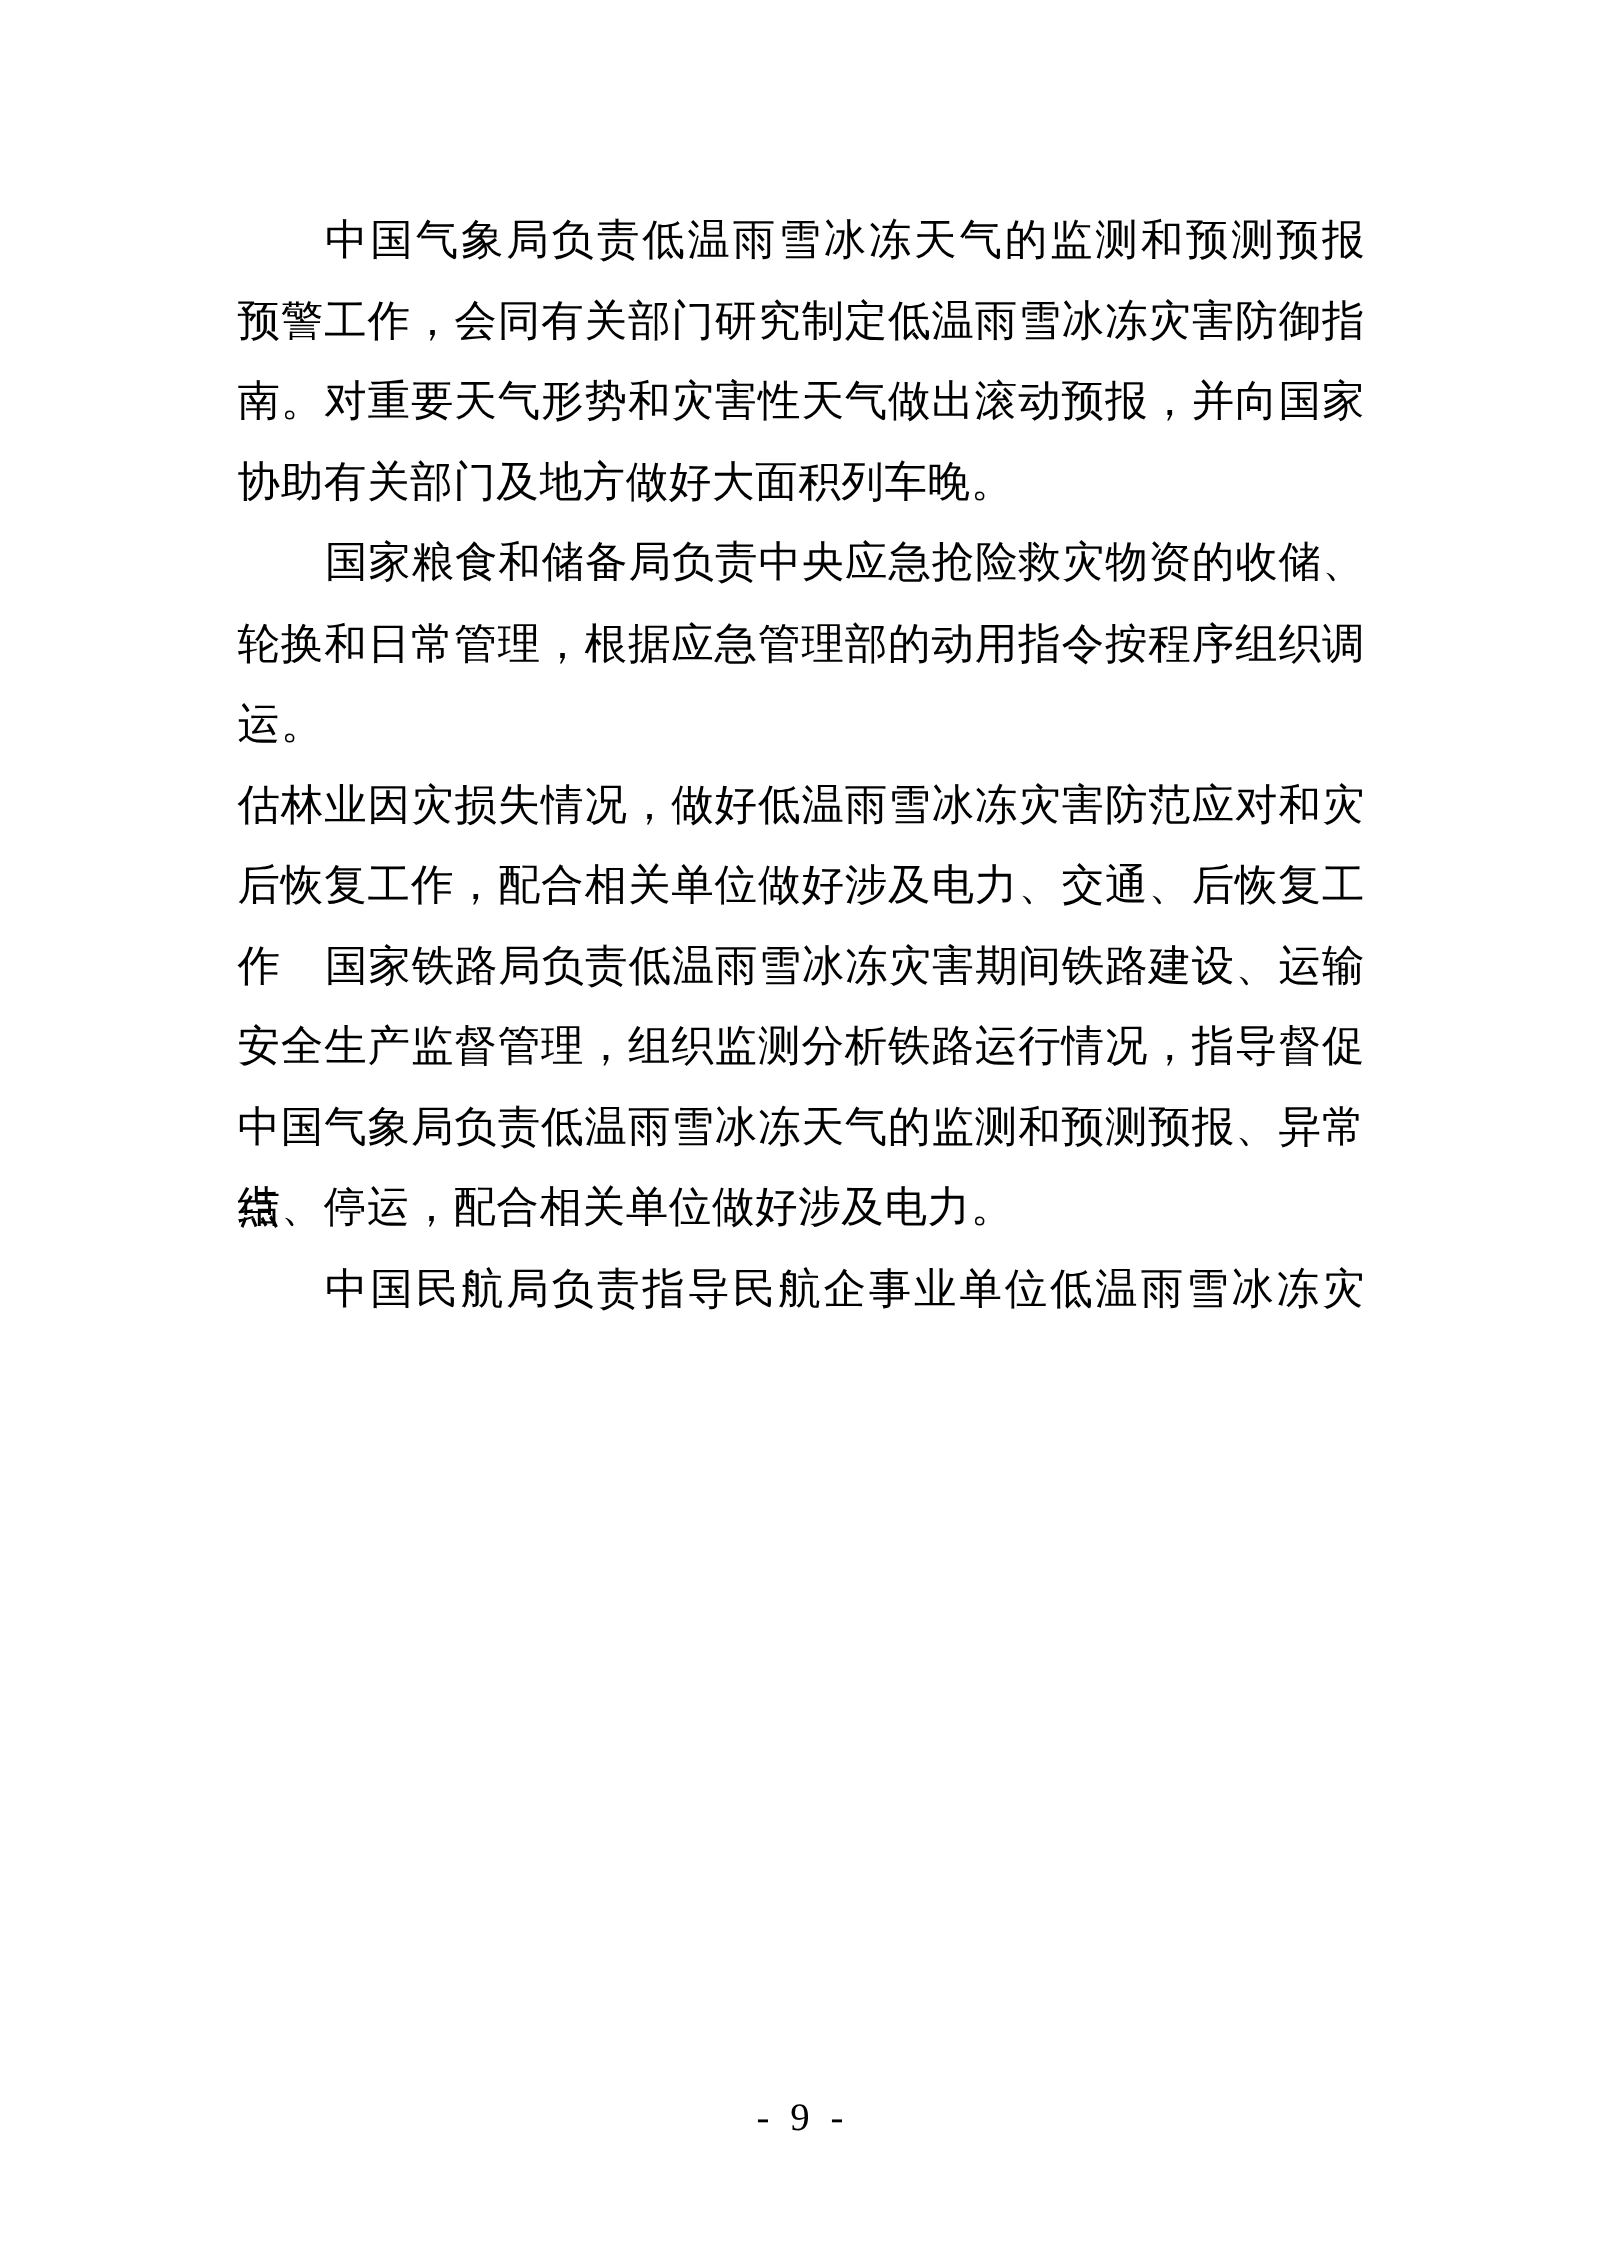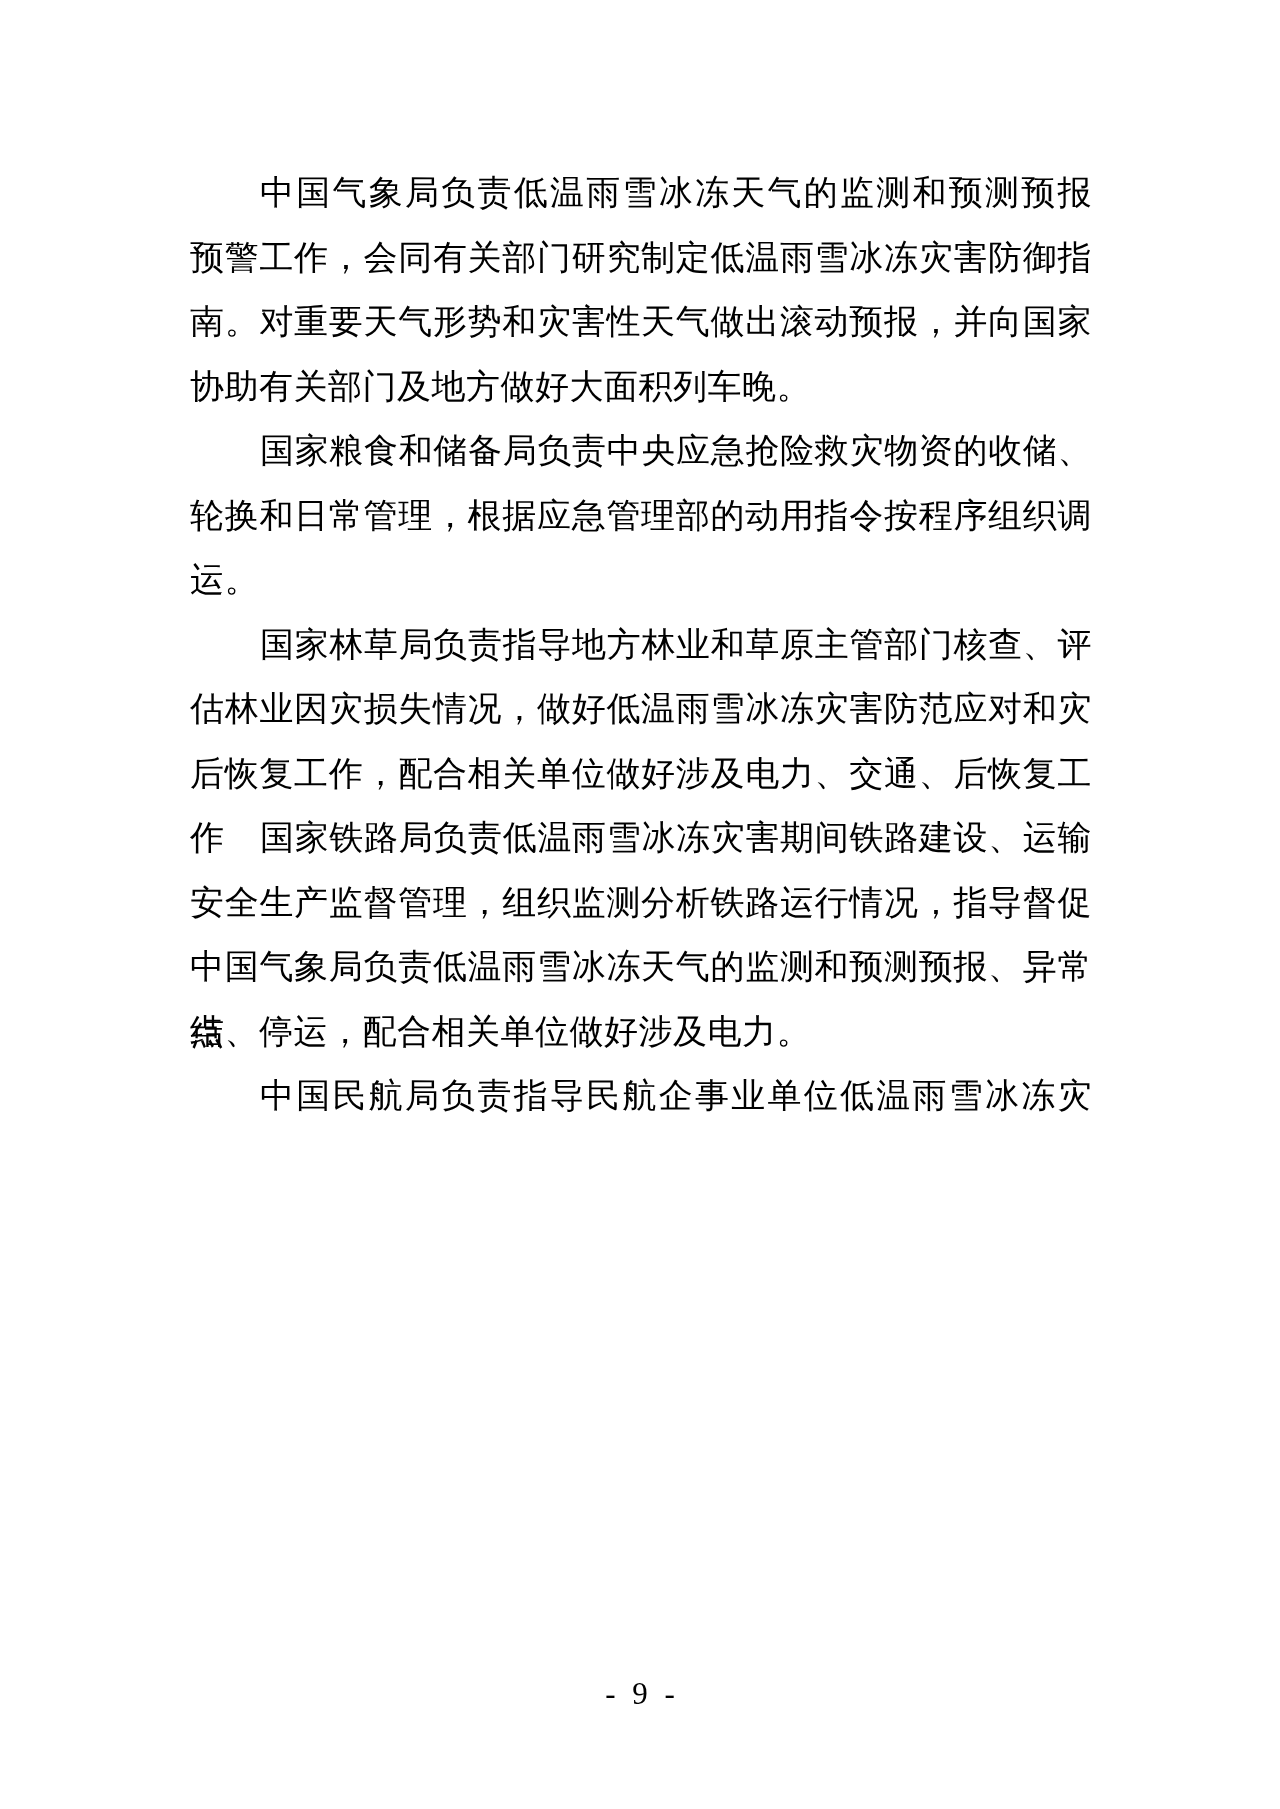--- a/index.html
+++ b/index.html
@@ -77,21 +77,20 @@
     </div>
 
     <div class="para">
       <div class="line ps">国家粮食和储备局负责中央应急抢险救灾物资的收储、</div>
       <div class="line">轮换和日常管理，根据应急管理部的动用指令按程序组织调</div>
       <div class="line pe">运。</div>
     </div>
 
 
     <div class="para">
-      <div class="line ps">国家林草局负责指导地方林业和草原主管部门核查、评</div>
       <div class="line">估林业因灾损失情况，做好低温雨雪冰冻灾害防范应对和灾</div>
       <div class="line">后恢复工作，配合相关单位做好涉及电力、交通、后恢复工作</div>
     </div>
 
     <div class="para">
       <div class="line ps">国家铁路局负责低温雨雪冰冻灾害期间铁路建设、运输</div>
       <div class="line">安全生产监督管理，组织监测分析铁路运行情况，指导督促</div>
       <div class="line">中国气象局负责低温雨雪冰冻天气的监测和预测预报、异常结</div>
       <div class="line pe">点、停运，配合相关单位做好涉及电力。</div>
     </div>

